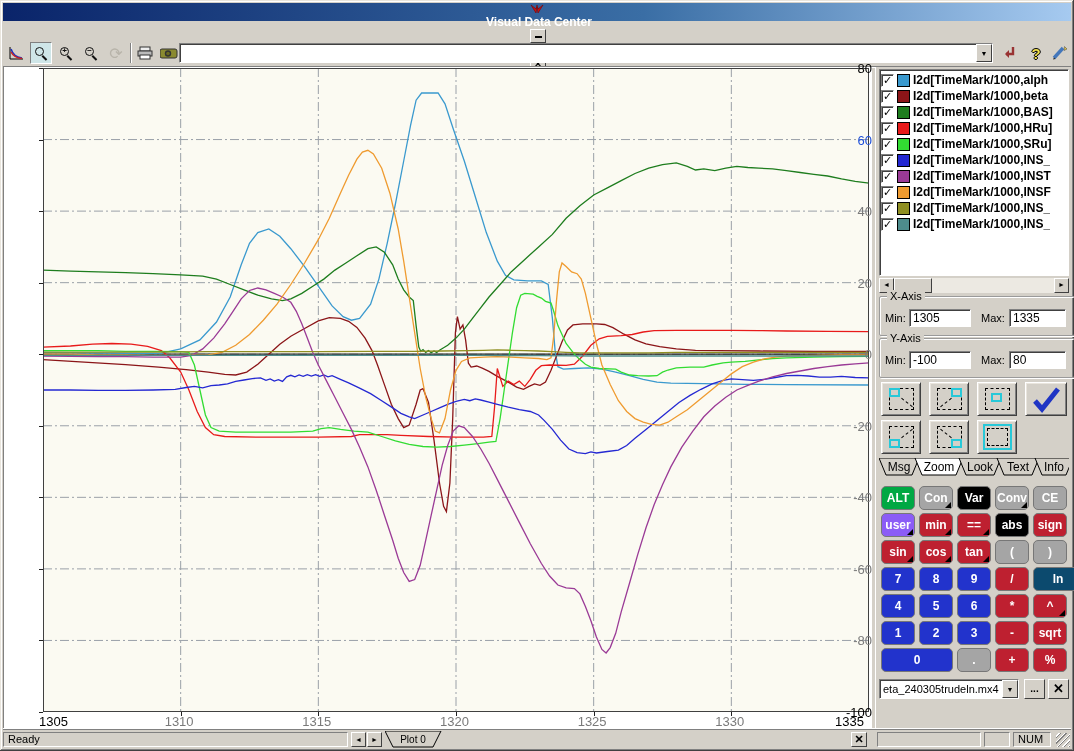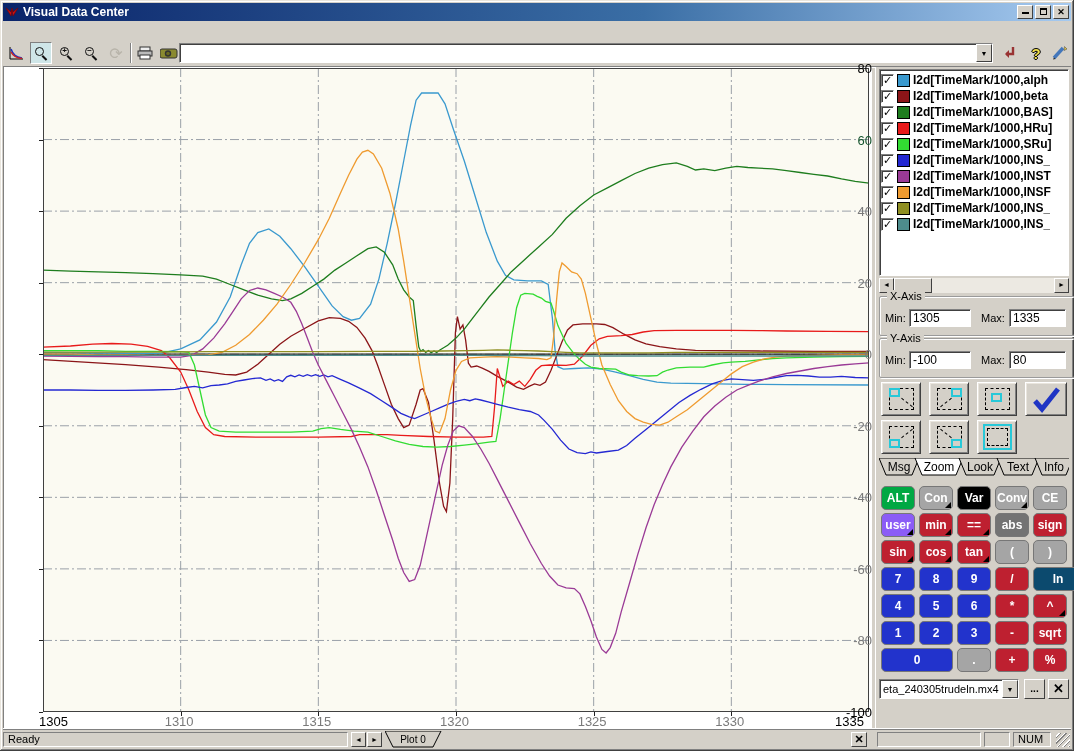--- a/index.html
+++ b/index.html
@@ -1,20 +1,20 @@
 <!DOCTYPE html>
 <html><head>
 <meta charset="utf-8">
 <style>
   html,body{margin:0;padding:0;background:#777;}
   *{box-sizing:border-box;font-family:"Liberation Sans",sans-serif;}
   .window{position:relative;width:1074px;height:751px;background:#d4d0c8;
     box-shadow:inset -1px -1px 0 #404040, inset 1px 1px 0 #e9e5dd, inset -2px -2px 0 #808080, inset 2px 2px 0 #fff;overflow:hidden;}
   .titlebar{position:absolute;left:3px;top:3px;right:3px;height:18px;
-    background:linear-gradient(90deg,#0a246a,#3a6ea5 60%,#a6caf0);display:flex;align-items:center;padding:0 2px;}
+    background:linear-gradient(90deg,#0a246a,#3a6ea5 60%,#a6caf0);display:flex;align-items:center;padding:0 2px;flex-direction:column;}
   .title-text{color:#fff;font-weight:bold;font-size:12px;margin-left:4px;flex:1;}
   .winbtn{width:16px;height:14px;margin-left:2px;background:#d4d0c8;border:1px solid;border-color:#fff #404040 #404040 #fff;
     font-size:9px;font-weight:bold;text-align:center;line-height:12px;color:#000;}
   .app-icon{width:14px;height:12px;position:relative;}
   .app-icon svg{display:block;}
   .menubar{position:absolute;left:3px;top:22px;right:3px;height:18px;display:flex;align-items:center;font-size:12px;}
   .menu-item{display:inline-block;padding:1px 7px;}
   .menu-item::first-letter{text-decoration:underline;}
   .toolbar{position:absolute;left:3px;top:40px;right:3px;height:27px;border-bottom:1px solid #808080;box-shadow:0 1px 0 #fff;}
   .tbtn{position:absolute;top:2px;width:22px;height:22px;display:flex;align-items:center;justify-content:center;}
@@ -181,21 +181,21 @@
             <polyline points="0.0,288.0 27.5,288.4 55.1,288.7 82.6,288.7 110.1,289.1 137.7,289.1 148.7,287.3 159.7,280.9 170.7,270.1 181.7,255.8 190.0,243.3 198.2,230.8 206.5,222.5 214.8,220.0 223.0,221.8 231.3,225.4 239.5,229.0 247.8,234.3 253.3,243.3 258.8,255.8 264.3,270.1 269.8,284.4 275.3,297.0 283.6,313.1 291.9,329.2 300.1,345.3 308.4,361.4 316.6,379.2 324.9,398.9 333.2,422.2 341.4,447.2 349.7,472.3 355.2,490.2 360.7,504.5 366.2,513.4 371.7,511.6 377.2,497.3 382.7,472.3 388.2,447.2 393.7,422.2 399.2,397.1 404.7,377.5 410.2,363.1 415.8,357.8 421.3,359.6 429.5,368.5 437.8,381.0 446.0,395.3 454.3,411.4 465.3,432.9 476.3,454.4 487.3,475.8 498.4,495.5 506.6,508.0 514.9,517.0 523.1,519.9 531.4,520.6 536.9,525.9 542.4,538.5 547.9,552.8 553.4,568.9 558.9,581.4 563.1,585.0 567.2,579.6 572.7,565.3 578.2,543.8 586.5,515.2 594.7,486.6 603.0,459.7 611.2,436.5 619.5,416.8 627.8,398.9 638.8,379.2 649.8,363.1 660.8,348.8 671.8,338.1 682.8,329.2 693.8,322.0 704.9,317.3 715.9,313.1 729.6,308.8 743.4,305.5 757.2,303.0 770.9,300.5 784.7,298.7 798.5,297.0 812.2,295.9 826.0,294.8" fill="none" stroke="#9a3a96" stroke-width="1.3"></polyline>
             <polyline points="0.0,286.2 27.5,286.2 55.1,286.9 82.6,286.9 110.1,287.3 137.7,287.3 165.2,286.9 179.0,284.4 192.7,277.3 206.5,266.5 220.3,252.2 234.0,236.1 247.8,216.5 261.6,195.0 275.3,171.7 286.3,150.3 297.4,125.2 305.6,107.3 313.9,91.2 319.4,84.1 324.9,82.3 330.4,85.9 338.7,100.2 346.9,125.2 355.2,161.0 360.7,193.2 366.2,229.0 371.7,264.8 377.2,300.5 382.7,329.2 388.2,350.6 392.3,363.1 396.5,364.9 402.0,350.6 407.5,322.0 413.0,302.3 418.5,293.4 426.8,289.8 440.5,289.1 454.3,288.7 468.1,289.1 481.8,289.8 495.6,290.5 503.9,291.6 508.0,289.8 510.7,268.3 513.5,232.6 516.3,203.9 519.0,195.0 523.1,198.6 528.6,203.9 534.1,205.7 538.3,211.1 542.4,225.4 547.9,250.4 553.4,275.5 558.9,297.0 567.2,316.6 575.4,332.7 583.7,343.5 592.0,350.6 600.2,354.2 608.5,356.3 616.7,357.1 625.0,354.2 633.3,348.8 644.3,341.7 655.3,332.7 666.3,323.8 677.3,314.8 688.3,305.9 699.3,298.7 710.4,294.1 721.4,290.9 732.4,289.1 743.4,288.0 770.9,287.3 798.5,286.9 826.0,286.9" fill="none" stroke="#ef9b30" stroke-width="1.3"></polyline>
             <polyline points="0.0,284.1 55.1,284.1 110.1,284.1 165.2,283.7 220.3,283.7 275.3,283.7 330.4,283.4 371.7,283.4 399.2,283.0 426.8,282.6 440.5,282.3 454.3,281.9 468.1,282.3 481.8,282.6 495.6,283.0 509.4,283.7 523.1,284.4 536.9,284.8 550.7,284.8 578.2,284.8 605.7,284.8 633.3,284.4 660.8,284.4 688.3,284.4 743.4,284.4 826.0,284.4" fill="none" stroke="#8f8f22" stroke-width="1.3"></polyline>
             <polyline points="0.0,287.3 55.1,287.3 110.1,287.3 165.2,287.3 220.3,287.3 275.3,287.3 330.4,287.3 385.5,287.3 440.5,287.3 495.6,287.7 550.7,288.0 605.7,288.0 660.8,288.0 715.9,288.0 770.9,288.0 826.0,288.0" fill="none" stroke="#4d8c8c" stroke-width="1.3"></polyline>
             <rect x="0.5" y="0.5" width="825" height="643" fill="none" stroke="#404040"></rect>
           </svg>
       </div>
       <div id="y-labels">
           <div class="ylab" style="top: -5px; color: rgb(0, 0, 0);">80</div>
           <div class="ticky" style="top: 1px;"></div>
-          <div class="ylab" style="top: 66.5556px; color: #14532d;">60</div>
+          <div class="ylab" style="top: 66.5556px; color: #1d4ed8;">60</div>
           <div class="ticky" style="top: 72.5556px;"></div>
           <div class="ylab" style="top: 138.111px; color: rgb(122, 122, 122);">40</div>
           <div class="ticky" style="top: 144.111px;"></div>
           <div class="ylab" style="top: 209.667px; color: rgb(122, 122, 122);">20</div>
           <div class="ticky" style="top: 215.667px;"></div>
           <div class="ylab" style="top: 281.222px; color: rgb(122, 122, 122);">0</div>
           <div class="ticky" style="top: 287.222px;"></div>
           <div class="ylab" style="top: 352.778px; color: rgb(122, 122, 122);">-20</div>
           <div class="ticky" style="top: 358.778px;"></div>
           <div class="ylab" style="top: 424.333px; color: rgb(122, 122, 122);">-40</div>
@@ -356,21 +356,21 @@
 
       <div id="calc">
           <div class="calc-btn" style="left: 5px; top: 419px; width: 34px; background: rgb(0, 168, 67);">ALT</div>
           <div class="calc-btn" style="left: 43px; top: 419px; width: 34px; background: rgb(165, 165, 165);">Con<span class="tri"></span></div>
           <div class="calc-btn" style="left: 81px; top: 419px; width: 34px; background: #000000;">Var<span class="tri"></span></div>
           <div class="calc-btn" style="left: 119px; top: 419px; width: 34px; background: rgb(165, 165, 165);">Conv<span class="tri"></span></div>
           <div class="calc-btn" style="left: 157px; top: 419px; width: 34px; background: rgb(165, 165, 165);">CE</div>
           <div class="calc-btn" style="left: 5px; top: 446px; width: 34px; background: #8b5cf6;">user<span class="tri"></span></div>
           <div class="calc-btn" style="left: 43px; top: 446px; width: 34px; background: rgb(190, 32, 48);">min<span class="tri"></span></div>
           <div class="calc-btn" style="left: 81px; top: 446px; width: 34px; background: rgb(190, 32, 48);">==<span class="tri"></span></div>
-          <div class="calc-btn" style="left: 119px; top: 446px; width: 34px; background: #737373;">abs</div>
+          <div class="calc-btn" style="left: 119px; top: 446px; width: 34px; background: #000000;">abs</div>
           <div class="calc-btn" style="left: 157px; top: 446px; width: 34px; background: rgb(190, 32, 48);">sign</div>
           <div class="calc-btn" style="left: 5px; top: 473px; width: 34px; background: rgb(190, 32, 48);">sin<span class="tri"></span></div>
           <div class="calc-btn" style="left: 43px; top: 473px; width: 34px; background: rgb(190, 32, 48);">cos<span class="tri"></span></div>
           <div class="calc-btn" style="left: 81px; top: 473px; width: 34px; background: rgb(190, 32, 48);">tan<span class="tri"></span></div>
           <div class="calc-btn" style="left: 119px; top: 473px; width: 34px; background: rgb(165, 165, 165);">(</div>
           <div class="calc-btn" style="left: 157px; top: 473px; width: 34px; background: rgb(165, 165, 165);">)</div>
           <div class="calc-btn" style="left: 5px; top: 500px; width: 34px; background: rgb(34, 51, 204);">7</div>
           <div class="calc-btn" style="left: 43px; top: 500px; width: 34px; background: rgb(34, 51, 204);">8</div>
           <div class="calc-btn" style="left: 81px; top: 500px; width: 34px; background: rgb(34, 51, 204);">9</div>
           <div class="calc-btn" style="left: 119px; top: 500px; width: 34px; background: rgb(190, 32, 48);">/</div>

